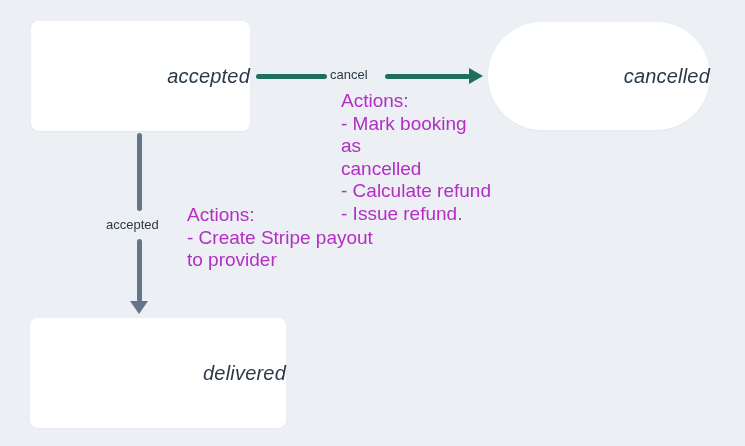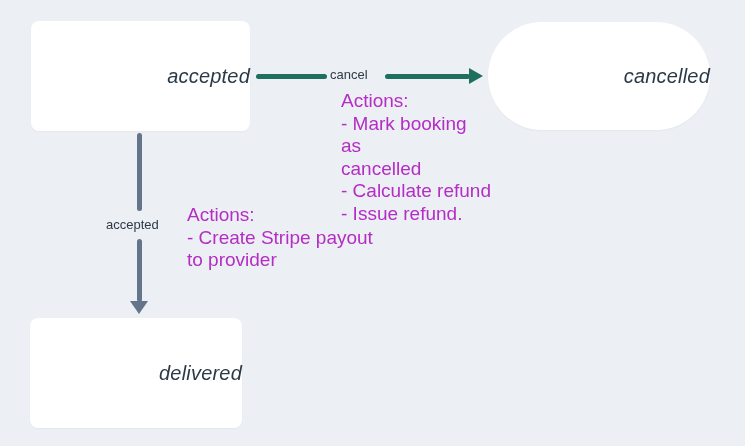--- a/index.html
+++ b/index.html
@@ -23,21 +23,21 @@
     box-shadow: 0 1px 2px rgba(40,60,90,0.04);
   }
   .node .node-label {
     font-style: italic;
     font-size: 20px;
     color: var(--node-text, #2B3A48);
     letter-spacing: 0.2px;
   }
   .node-accepted  { left: 31px;  top: 21px;  width: 219px; height: 110px; border-radius: 8px; }
   .node-cancelled { left: 488px; top: 22px;  width: 222px; height: 108px; border-radius: 54px; }
-  .node-delivered { left: 30px;  top: 318px; width: 212px; height: 110px; border-radius: 8px; }
+  .node-delivered { left: 30px;  top: 318px; width: 256px; height: 110px; border-radius: 8px; }
 
   .edge-seg {
     position: absolute;
     border-radius: 3px;
   }
   .cancel-seg1 { left: 256px; top: 74px; width: 71px; height: 5px; background: var(--cancel-arrow, #1E6F5E); }
   .cancel-seg2 { left: 385px; top: 74px; width: 85px; height: 5px; background: var(--cancel-arrow, #1E6F5E); }
   .cancel-head {
     position: absolute;
     left: 469px; top: 68px;

